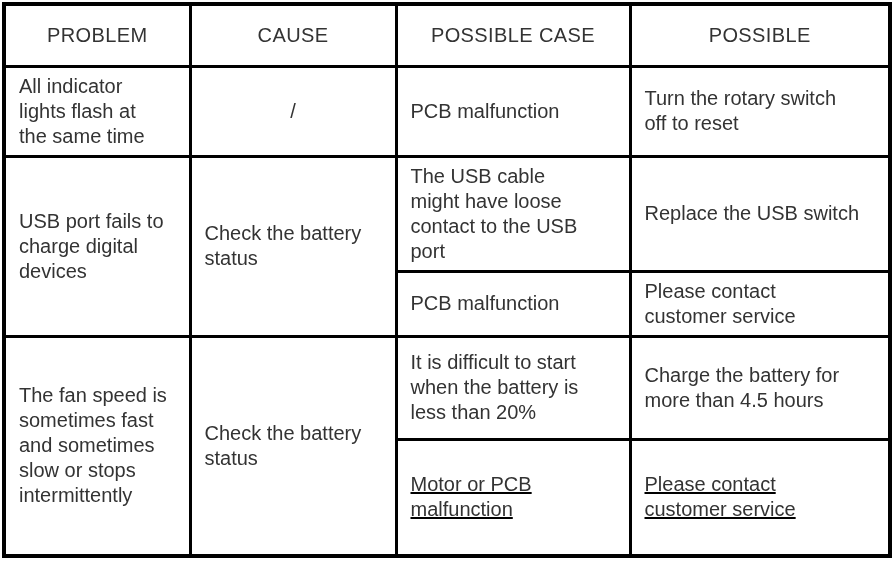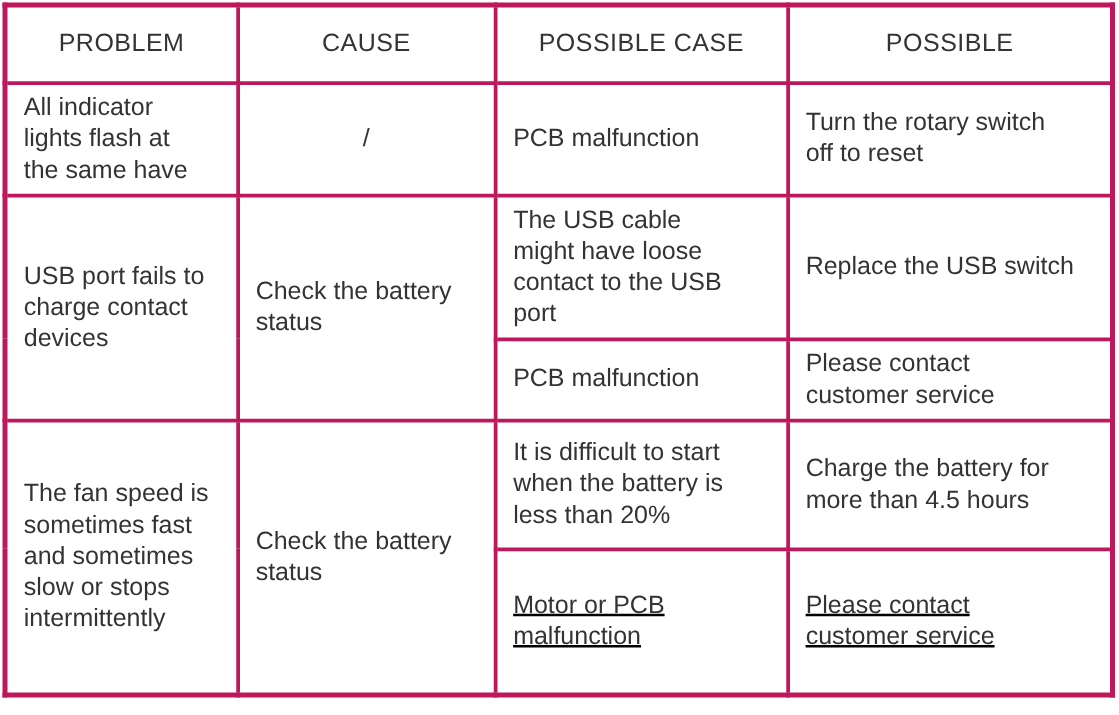--- a/index.html
+++ b/index.html
@@ -16,21 +16,21 @@
     box-sizing: border-box;
   }
   table.trouble {
     border-collapse: collapse;
     table-layout: fixed;
     width: 886px;
     margin: 2px 0 0 2px;
     background: #ffffff;
   }
   table.trouble, table.trouble th, table.trouble td {
-    border: 3px solid #be185d;
+    border: 3px solid #000000;
   }
   table.trouble {
     border-width: 4px;
   }
   th {
     font-weight: normal;
     font-size: 20px;
     color: #333333;
     text-align: center;
     vertical-align: middle;
@@ -75,29 +75,29 @@
         <th>PROBLEM</th>
         <th>CAUSE</th>
         <th>POSSIBLE CASE</th>
         <th>POSSIBLE</th>
       </tr>
     </thead>
     <tbody>
       <tr class="h-row1">
         <td>All indicator
 lights flash at
-the same have</td>
+the same time</td>
         <td class="center">/</td>
         <td>PCB malfunction</td>
         <td>Turn the rotary switch
 off to reset</td>
       </tr>
       <tr class="h-row2a">
         <td rowspan="2">USB port fails to
-charge contact
+charge digital
 devices</td>
         <td rowspan="2">Check the battery
 status</td>
         <td>The USB cable
 might have loose
 contact to the USB
 port</td>
         <td>Replace the USB switch</td>
       </tr>
       <tr class="h-row2b">

